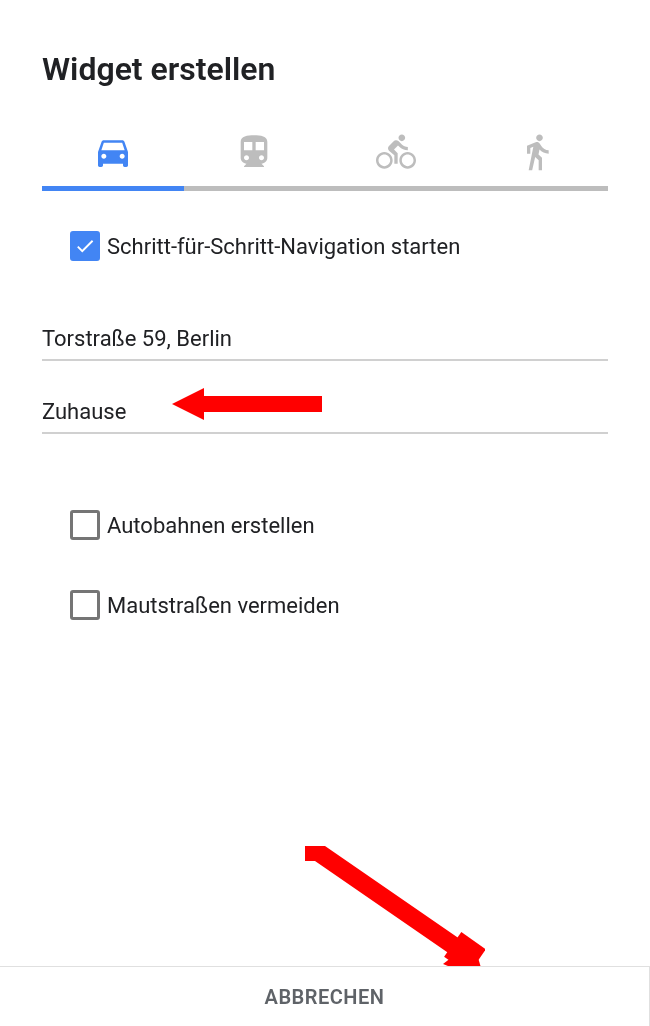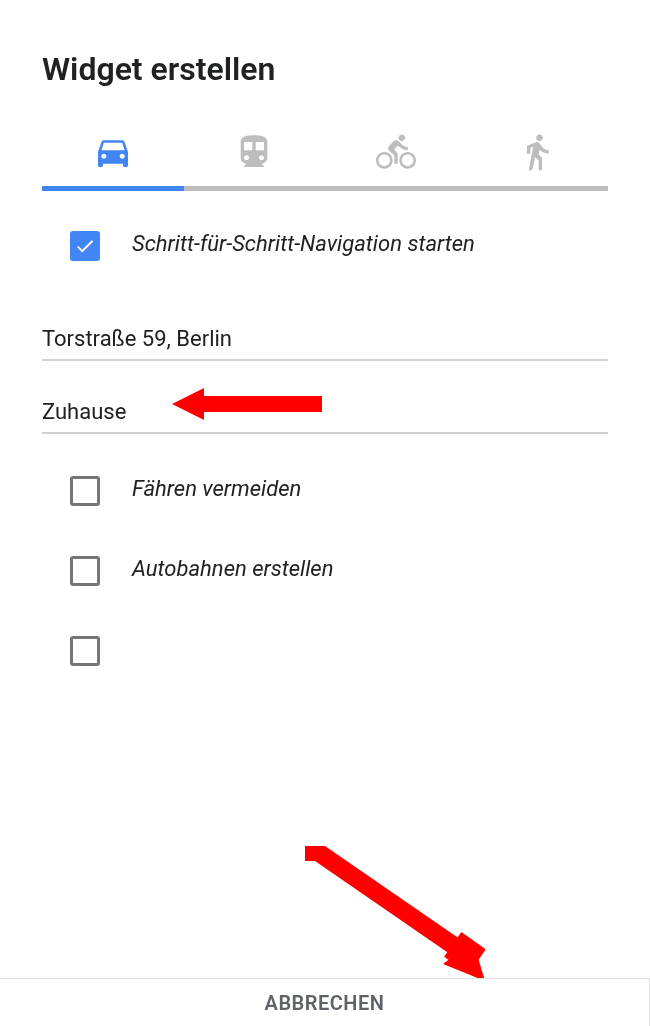--- a/index.html
+++ b/index.html
@@ -37,24 +37,24 @@
       position: absolute;
       left: 0;
       bottom: -5px;
       width: 25%;
       height: 5px;
       background: #4285f4;
     }
     .content { padding: 40px 42px 0 42px; }
     .checkbox-row {
       display: flex;
-      gap: 32px;
+      align-items: center;
+      gap: 7px;
       margin-bottom: 30px;
       cursor: pointer;
-      font-style: italic;
     }
     .checkbox-row.tight { margin-left: 28px; }
     .checkbox {
       width: 30px; height: 30px;
       border: 3px solid #757575;
       border-radius: 3px;
       display: flex;
       align-items: center;
       justify-content: center;
       flex-shrink: 0;
@@ -70,21 +70,21 @@
       border-bottom: 2px solid #d0d0d0;
       width: 100%;
       font-size: 22px;
       padding: 10px 0 8px 0;
       color: #202124;
       outline: none;
       font-family: inherit;
       background: transparent;
     }
     .field-wrap { margin-bottom: 28px; position: relative; }
-    .field-wrap.dest { margin-bottom: 42px; }
+    .field-wrap.dest { margin-bottom: 76px; }
     .options { margin-top: 20px; }
     .options .checkbox-row { margin-bottom: 50px; }
     .arrow-h {
       position: absolute;
       top: -5px;
       left: 130px;
       width: 150px;
       height: 40px;
       pointer-events: none;
     }
@@ -96,21 +96,21 @@
       height: 135px;
       pointer-events: none;
     }
     .footer {
       position: absolute;
       bottom: 0;
       left: 0;
       right: 0;
       display: flex;
       border-top: 1px solid #e0e0e0;
-      height: 48px;
+      height: 60px;
     }
     .footer-btn {
       flex: 1;
       display: flex;
       align-items: center;
       justify-content: center;
       font-size: 20px;
       font-weight: 600;
       letter-spacing: 0.5px;
       cursor: pointer;
@@ -177,28 +177,25 @@
   <div class="field-wrap dest">
     <input class="input-field" value="Zuhause" style="">
     <svg class="arrow-h" viewBox="0 0 150 40">
       <polygon points="0,20 32,4 32,12 150,12 150,28 32,28 32,36" fill="#ff0000"></polygon>
     </svg>
   </div>
 
   <div class="options">
     <div class="checkbox-row tight">
       <div class="checkbox"></div>
-      <span class="checkbox-label">Fähren vermeiden</span>
-    </div>
-    <div class="checkbox-row tight">
-      <div class="checkbox"></div>
       <span class="checkbox-label">Autobahnen erstellen</span>
     </div>
     <div class="checkbox-row tight">
       <div class="checkbox"></div>
+      <span class="checkbox-label">Mautstraßen vermeiden</span>
     </div>
   </div>
 </div>
 
 <svg class="arrow-diag" viewBox="0 0 180 135">
   <g fill="#ff0000">
     <polygon points="0,0 20,0 165,100 155,115 10,15 0,15"></polygon>
     <polygon points="180,135 138,118 168,95"></polygon>
     <rect x="145" y="92" width="30" height="30" transform="rotate(35 160 107)"></rect>
   </g>

